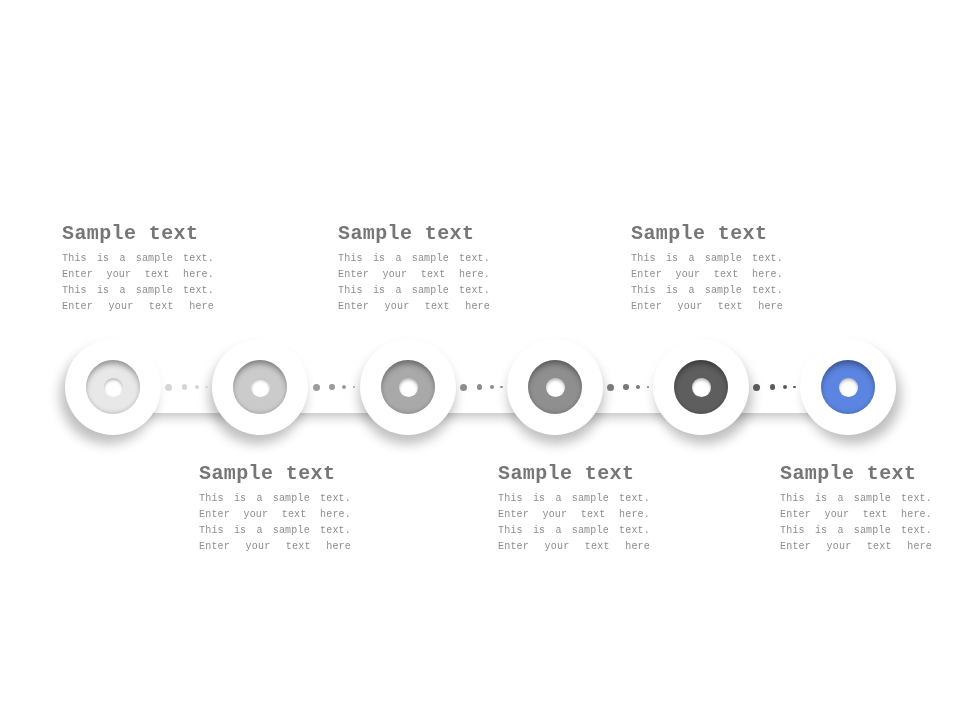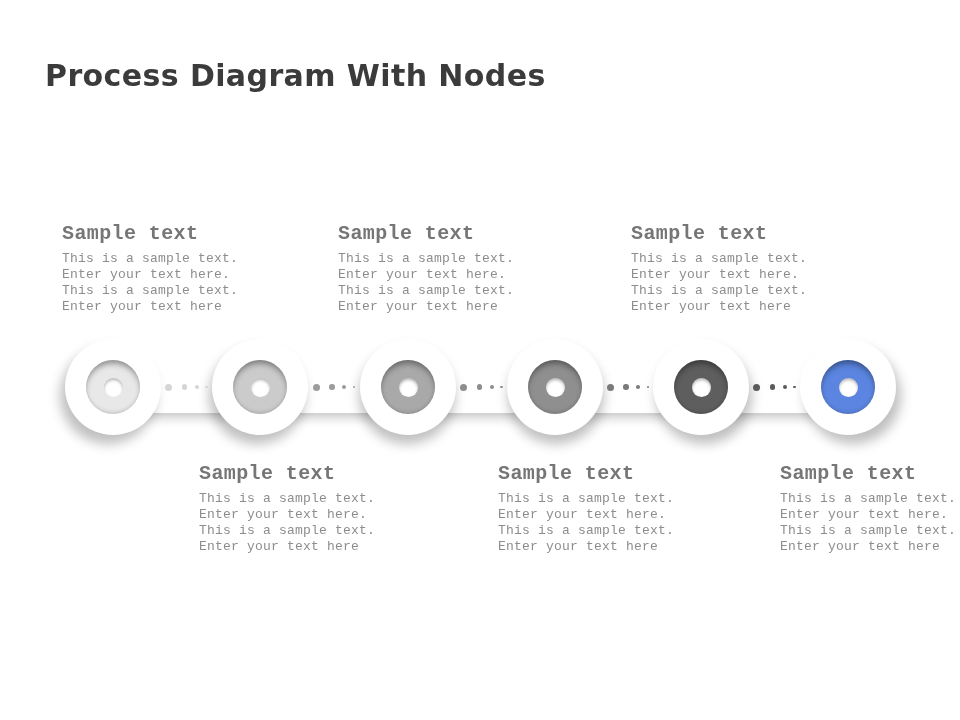--- a/index.html
+++ b/index.html
@@ -20,21 +20,21 @@
 
   
   .text-block{position:absolute;width:160px;font-family:Liberation Mono, monospace;}
   .text-block h2{
     margin:0 0 5px 0;
     font-size:20px;font-weight:bold;letter-spacing:.4px;
     color:#767676;line-height:24px;white-space:nowrap;
   }
   .text-block .line{
     width:152px;
-    font-size:13px;line-height:16px;color:#8d8d8d;
+    font-size:10px;line-height:16px;color:#8d8d8d;
     letter-spacing:.2px;
     text-align:justify;text-align-last:justify;
     white-space:nowrap;
   }
 
   
   #band{
     position:absolute;left:110px;top:361px;width:741px;height:52px;
     background:#ffffff;border-radius:26px;
     box-shadow:0 7px 9px rgba(0,0,0,0.15), 0 2px 3px rgba(0,0,0,0.06);
@@ -54,21 +54,20 @@
   .hole{
     width:19px;height:19px;border-radius:50%;background:#ffffff;
     box-shadow:inset 0 2px 3px rgba(0,0,0,0.28);
   }
   .dot{position:absolute;border-radius:50%;z-index:2;}
 </style>
 </head>
 <body>
 
 <main id="slide">
-  <h1 id="page-title">Process Diagram With Nodes</h1>
 
   <div id="band"></div>
   <div id="diagram">
       <div class="node" style="left: 65px; box-shadow: rgba(0, 0, 0, 0.25) -5px 9px 12px;">
         <div class="donut" style="background: rgb(232, 232, 232);">
           <div class="hole"></div>
         </div>
       </div>
       <div class="node" style="left: 212px; box-shadow: rgba(0, 0, 0, 0.25) -3px 9px 12px;">
         <div class="donut" style="background: rgb(203, 203, 203);">

